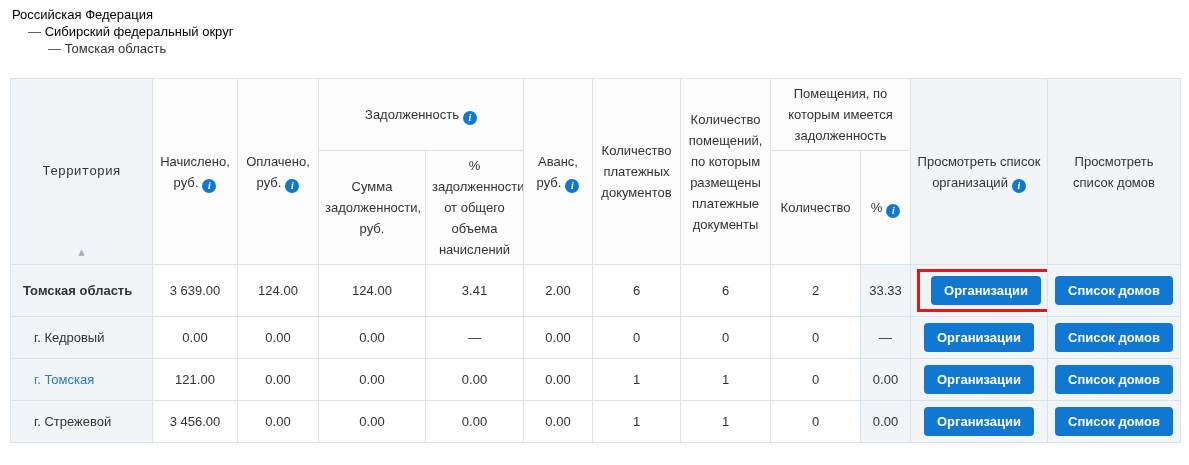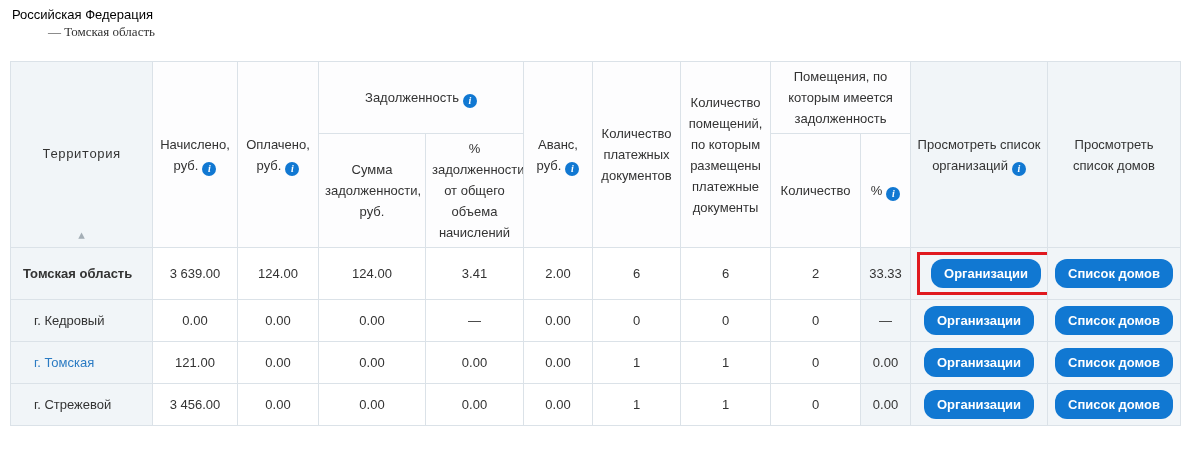--- a/index.html
+++ b/index.html
@@ -10,21 +10,21 @@
     color: #333;
     width: 1189px;
     height: 465px;
     overflow: hidden;
   }
 
   
   .breadcrumb { padding: 6px 0 0 12px; }
   .breadcrumb .bc-line { line-height: 17px; white-space: nowrap; }
   .bc-indent-1 { padding-left: 16px; }
-  .bc-indent-2 { padding-left: 36px; font-family: Liberation Serif, serif; }
+  .bc-indent-2 { padding-left: 36px; }
   .bc-link { color: #000000; text-decoration: none; cursor: pointer; }
   .bc-dash { color: #4a4a4a; }
   .bc-current { color: #333; }
 
   
   table.territories {
     border-collapse: collapse;
     table-layout: fixed;
     width: 1170px;
     margin: 21px 0 0 10px;
@@ -82,39 +82,43 @@
   .territory-link { color: #2b7bc3; text-decoration: none; cursor: pointer; }
 
   .btn {
     display: inline-block;
     background: #1178d2;
     color: #fff;
     font-weight: bold;
     font-size: 13px;
     font-family: "Liberation Sans", sans-serif;
     border: none;
-    border-radius: 12px;
+    border-radius: 4px;
     padding: 7px 13px;
     cursor: pointer;
     white-space: nowrap;
   }
   .red-box {
     display: inline-block;
     border: 3px solid #e0191f;
     padding: 4px 11px;
     line-height: 0;
   }
   .red-box .btn { line-height: normal; }
 </style>
 </head>
 <body>
 
 <div class="breadcrumb">
   <div class="bc-line">
     <a class="bc-link">Российская Федерация</a>
+  </div>
+  <div class="bc-line bc-indent-1">
+    <span class="bc-dash">—</span>
+    <a class="bc-link">Сибирский федеральный округ</a>
   </div>
   <div class="bc-line bc-indent-2">
     <span class="bc-dash">—</span>
     <span class="bc-current">Томская область</span>
   </div>
 </div>
 
 <table class="territories">
   <colgroup>
     <col style="width:142px">

